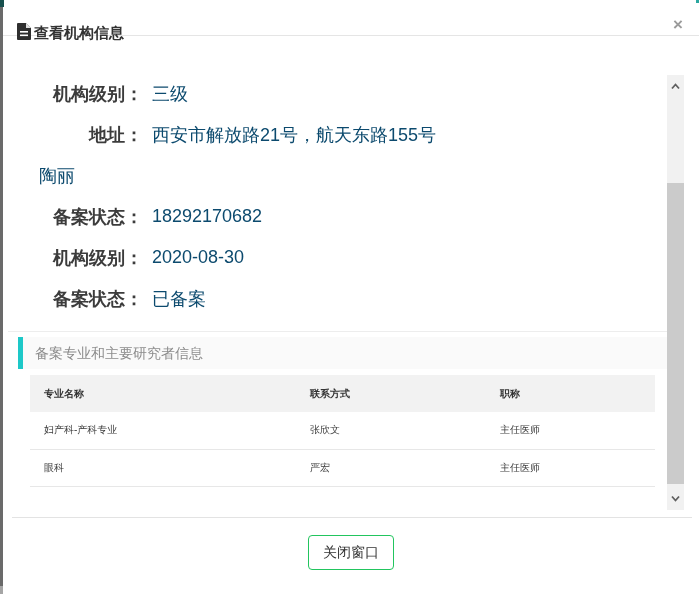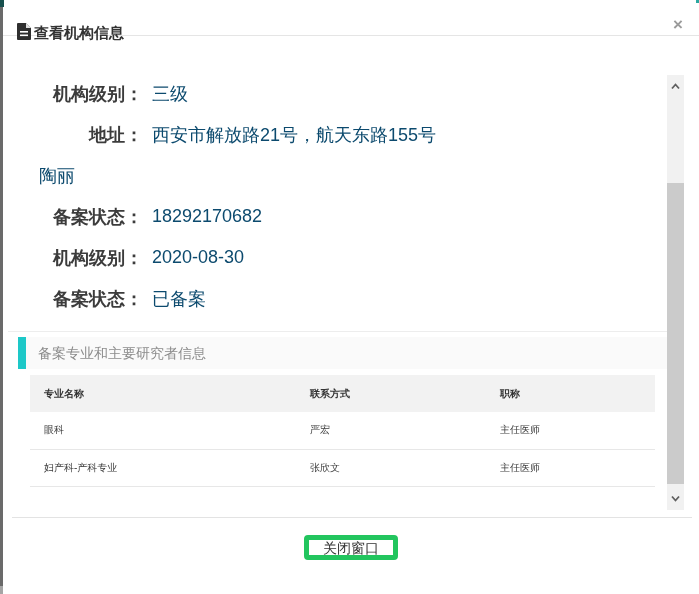--- a/index.html
+++ b/index.html
@@ -29,21 +29,21 @@
   .field-row { height: 41px; display: flex; align-items: center; font-size: 18px; }
   .field-label { display: inline-block; width: 113px; text-align: right; font-weight: bold; color: #3c3c3c; }
   .field-value { margin-left: 9px; color: #0c4a6e; }
 
   
   .divider-mid { position: absolute; left: 5px; top: 331px; width: 660px; height: 1px; background: #ededed; }
 
   
   .section-bar {
     position: absolute; left: 15px; top: 337px; width: 650px; height: 32px;
-    background: #fafafa; border-left: 8px solid #7f1d1d;
+    background: #fafafa; border-left: 5px solid #7f1d1d;
     line-height: 32px; padding-left: 12px; font-size: 14px; color: #8c8c8c;
   }
 
   
   .info-table { position: absolute; left: 27px; top: 375px; width: 625px; border-collapse: collapse; font-size: 10px; color: #333; }
   .info-table thead tr { background: #f2f2f2; }
   .info-table th { text-align: left; font-weight: bold; height: 37px; padding: 0; color: #333; }
   .info-table td { height: 37px; padding: 0; border-bottom: 1px solid #e7e7e7; color: #3c3c3c; }
   .info-table th.c1, .info-table td.c1 { padding-left: 14px; }
 
@@ -52,22 +52,22 @@
   .scroll-thumb { position: absolute; left: 0; top: 108px; width: 17px; height: 301px; background: #cbcbcb; }
   .scroll-arrow { position: absolute; left: 4px; width: 9px; height: 9px; }
   .scroll-arrow.up { top: 7px; }
   .scroll-arrow.down { bottom: 7px; }
   .scroll-arrow svg { display: block; }
 
   
   .divider-bottom { position: absolute; left: 9px; top: 517px; width: 680px; height: 1px; background: #e3e3e3; }
   .modal-footer { position: absolute; left: 0; right: 0; top: 518px; height: 76px; display: flex; justify-content: center; align-items: flex-start; }
   .close-window-btn {
-    margin-top: 17px; height: 25px; padding: 0 14px;
-    background: #fff; border: 5px solid #22c55e; border-radius: 4px;
+    margin-top: 17px; height: 35px; padding: 0 14px;
+    background: #fff; border: 1px solid #22c55e; border-radius: 4px;
     font-size: 14px; color: #333; cursor: pointer;
     font-family: "Liberation Sans", "DejaVu Sans", sans-serif;
   }
 </style>
 </head>
 <body>
 
 <div class="page">
 
   <div class="modal">
@@ -125,27 +125,27 @@
         </colgroup>
       <thead>
           <tr>
             <th class="c1">专业名称</th>
             <th class="c2">联系方式</th>
             <th class="c3">职称</th>
           </tr>
         </thead>
       <tbody>
           <tr>
-            <td class="c1">眼科</td>
-            <td class="c2">严宏</td>
+            <td class="c1">妇产科-产科专业</td>
+            <td class="c2">张欣文</td>
             <td class="c3">主任医师</td>
           </tr>
           <tr>
-            <td class="c1">妇产科-产科专业</td>
-            <td class="c2">张欣文</td>
+            <td class="c1">眼科</td>
+            <td class="c2">严宏</td>
             <td class="c3">主任医师</td>
           </tr>
         </tbody>
     </table>
 
     <div class="scrollbar">
       <span class="scroll-arrow up">
         <svg width="9" height="9" viewBox="0 0 9 9">
             <polyline points="1,6.5 4.5,2.5 8,6.5" fill="none" stroke="#5f5f5f" stroke-width="1.8"></polyline>
           </svg>

